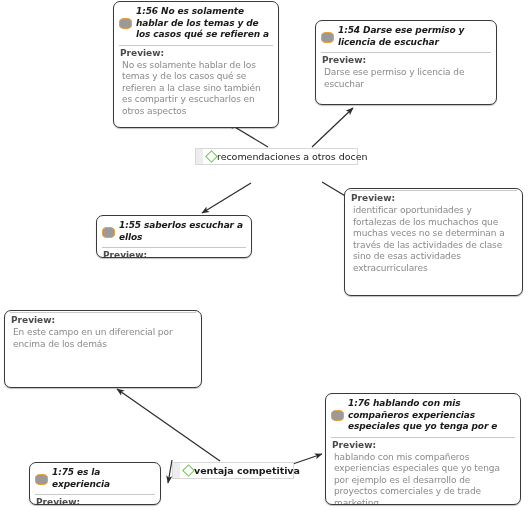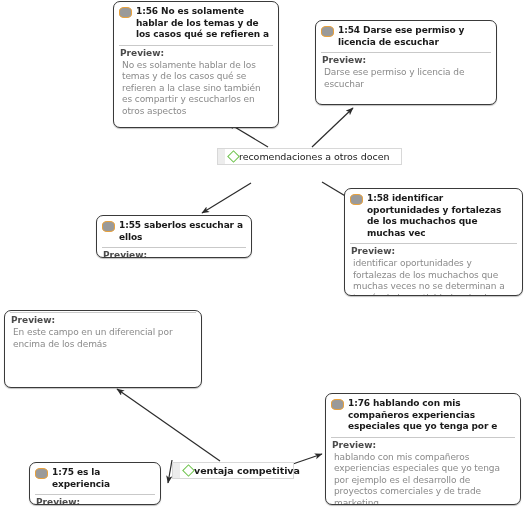--- a/index.html
+++ b/index.html
@@ -28,22 +28,23 @@
     box-sizing: border-box;
     background: #ffffff;
     border: 1px solid #3a3a3a;
     border-radius: 7px;
     box-shadow: 0 1px 1px rgba(0,0,0,0.25);
     overflow: hidden;
     z-index: 3;
   }
   .qcard-head {
     display: flex;
-    align-items: flex-start;
+    align-items: center;
     padding: 4px 6px 3px 5px;
+    font-style: italic;
   }
   .qcard-icon {
     flex: 0 0 auto;
     width: 13px;
     height: 11px;
     margin: 1px 4px 0 0;
     border: 1.6px solid #e8a13c;
     border-radius: 5px / 4px;
     background: #9a9a9a;
     box-sizing: border-box;
@@ -162,24 +163,20 @@
         <div class="qcard-head">
           <span class="qcard-icon"></span>
           <span class="qcard-title">1:55 saberlos escuchar a ellos</span>
         </div>
         <div class="qcard-sep"></div>
         <div class="qcard-body">
           <div class="qcard-prev-label">Preview:</div>
         </div>
       </div>
       <div class="qcard" style="left: 344px; top: 188px; width: 179px; height: 108px;">
-        <div class="qcard-head">
-          <span class="qcard-icon"></span>
-          <span class="qcard-title">1:58 identificar oportunidades y fortalezas de los muchachos que muchas vec</span>
-        </div>
         <div class="qcard-sep"></div>
         <div class="qcard-body">
           <div class="qcard-prev-label">Preview:</div>
           <div class="qcard-prev-text">identificar oportunidades y fortalezas de los muchachos que muchas veces no se determinan a través de las actividades de clase sino de esas actividades extracurriculares</div>
         </div>
       </div>
       <div class="qcard" style="left: 4px; top: 310px; width: 198px; height: 78px;">
         <div class="qcard-sep"></div>
         <div class="qcard-body">
           <div class="qcard-prev-label">Preview:</div>
@@ -203,21 +200,21 @@
           <span class="qcard-title">1:75 es la experiencia</span>
         </div>
         <div class="qcard-sep"></div>
         <div class="qcard-body">
           <div class="qcard-prev-label">Preview:</div>
         </div>
       </div>
     </div>
 
   <div id="code-layer">
-      <div class="cnode" style="left: 195px; top: 148px; width: 185px; margin-left: 22px;">
+      <div class="cnode" style="left: 195px; top: 148px; width: 163px;">
         <div class="cnode-gutter"></div>
         <div class="cnode-diamond"></div>
         <span class="cnode-label">recomendaciones a otros docen</span>
       </div>
       <div class="cnode" style="left: 172px; top: 462px; width: 122px; font-weight: bold;">
         <div class="cnode-gutter"></div>
         <div class="cnode-diamond"></div>
         <span class="cnode-label">ventaja competitiva</span>
       </div>
     </div>

